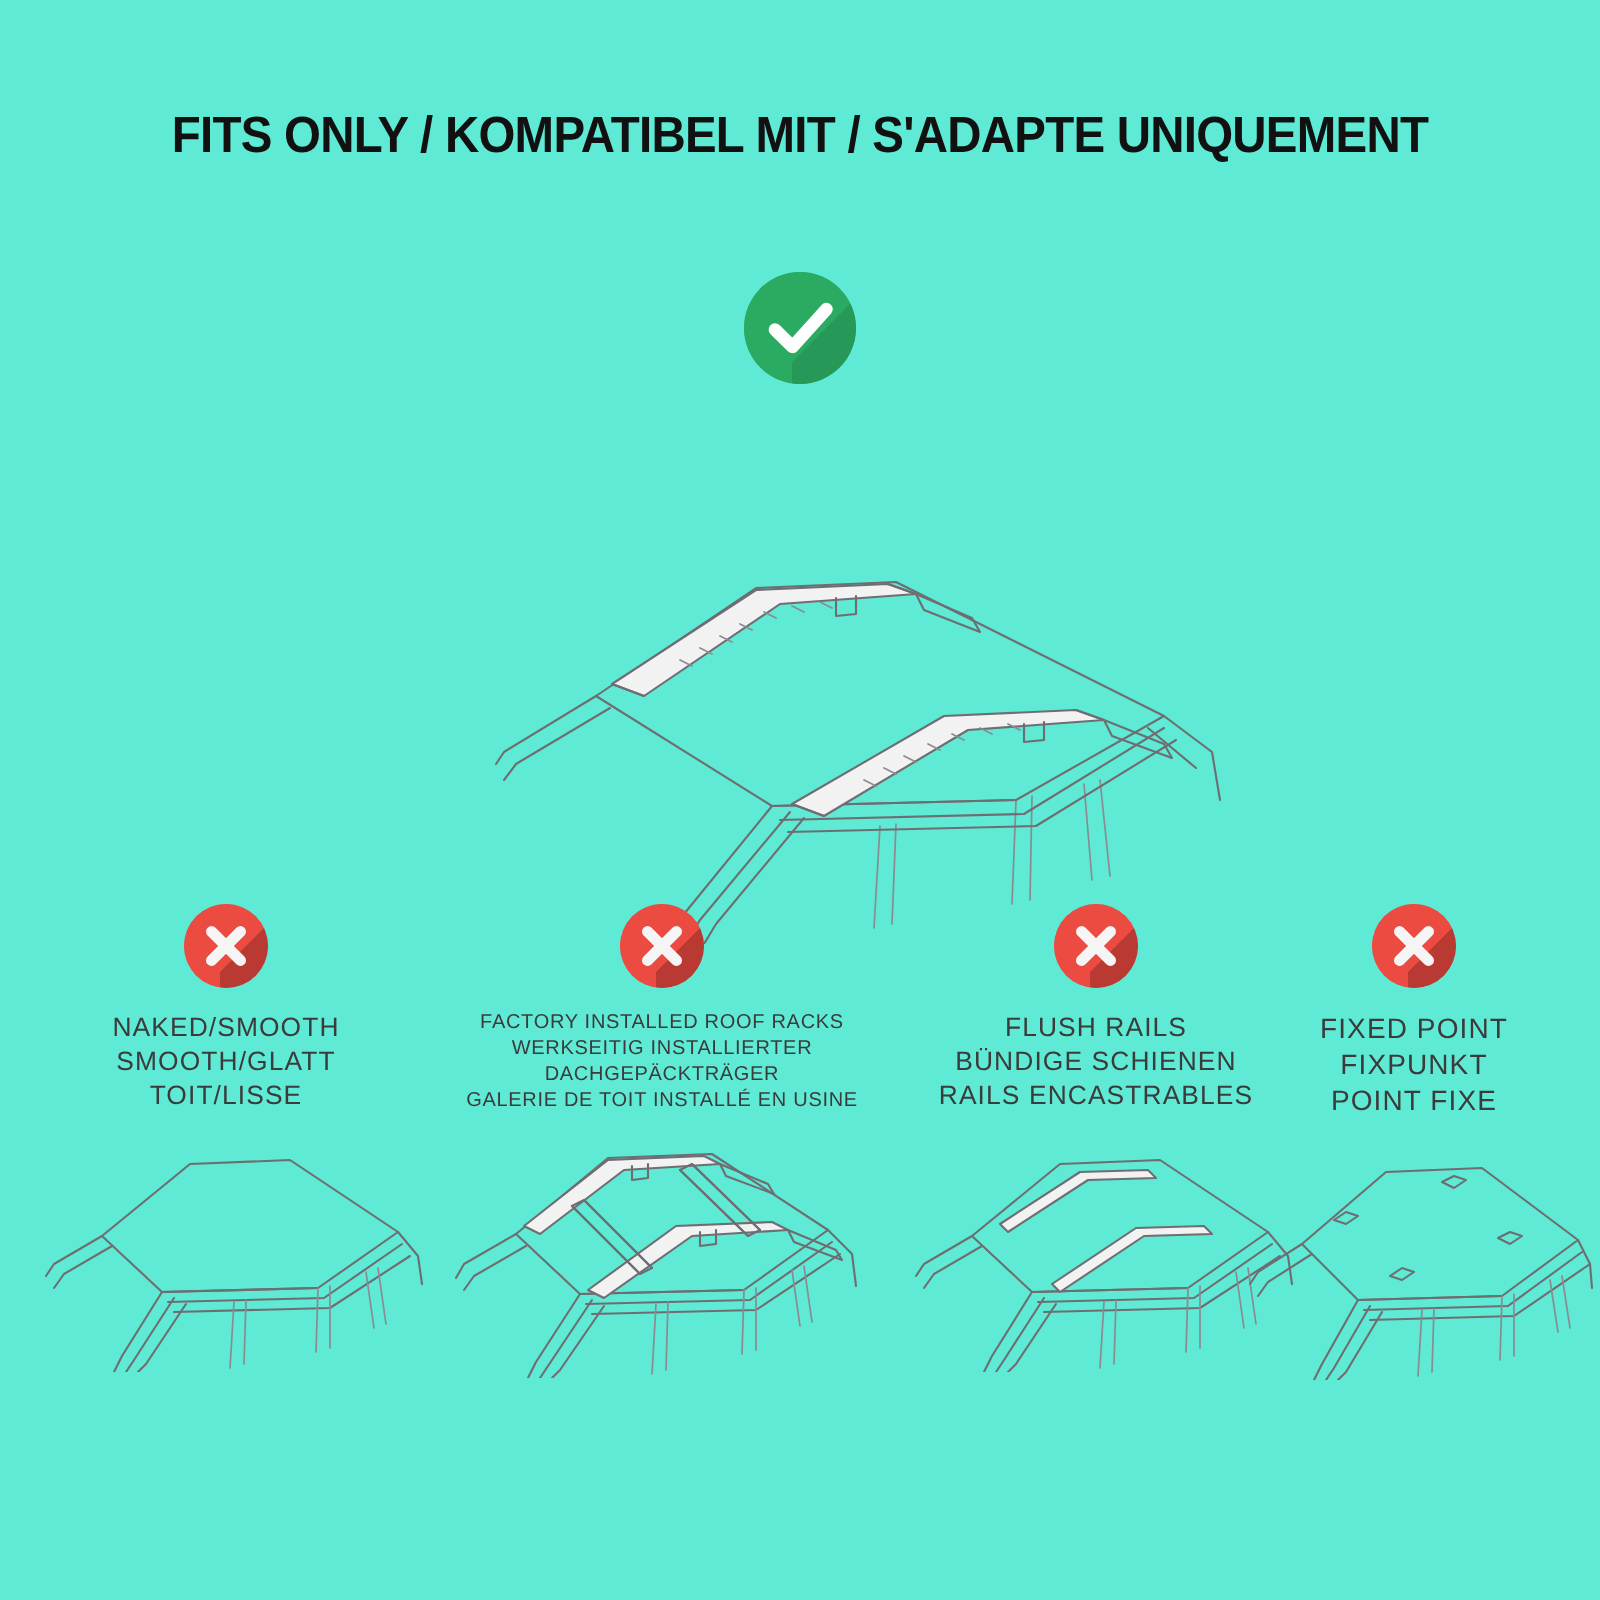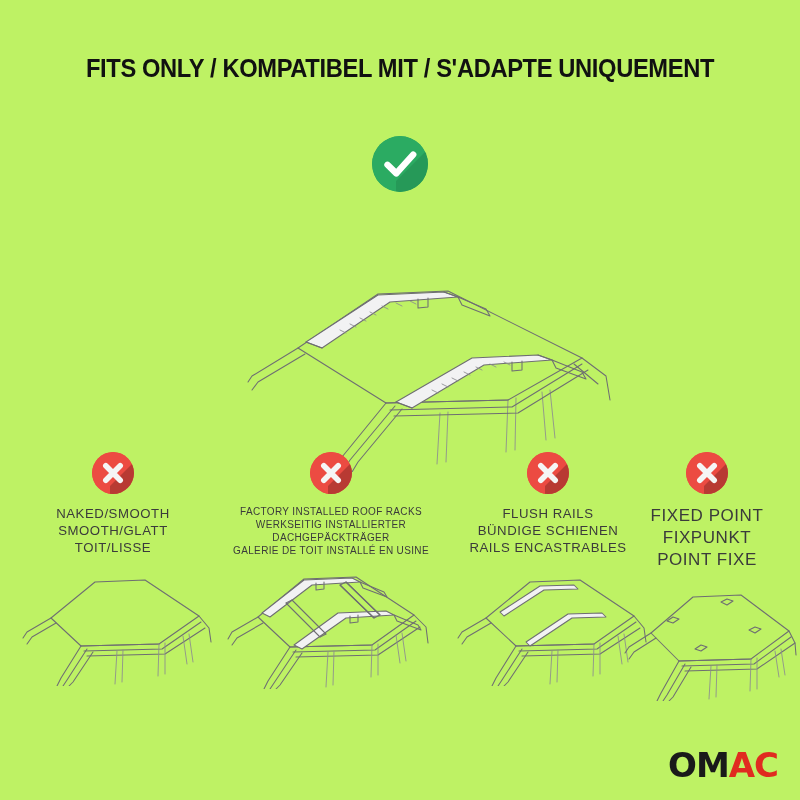--- a/index.html
+++ b/index.html
@@ -6,21 +6,21 @@
   * { box-sizing: border-box; margin: 0; padding: 0; }
   html, body {
     width: 800px; height: 800px;
     background: #ffffff;
     font-family: "Liberation Sans", sans-serif;
     overflow: hidden;
   }
   #page {
     position: relative;
     width: 800px; height: 800px;
-    background: #bef264;
+    background: #5eead4;
   }
 
   
   .header-title {
     position: absolute;
     top: 54px; left: 0; width: 800px;
     text-align: center;
     font-size: 25.5px;
     font-weight: bold;
     letter-spacing: -0.4px;
@@ -76,21 +76,21 @@
     margin-top: 11px;
     text-align: center;
     color: #3b3b3b;
     line-height: 1.30;
     letter-spacing: 0.55px;
     font-size: 13.2px;
     font-weight: normal;
   }
   .col-1 .no-labels { font-size: 10px; letter-spacing: 0.35px; }
   .col-2 .no-labels { font-size: 13.2px; }
-  .col-3 .no-labels { font-size: 17px; }
+  .col-3 .no-labels { font-size: 14px; }
 
   .mini-illustration { margin-top: 8px; }
   .col-0 .mini-illustration { margin-top: 10px; }
   .col-1 .mini-illustration { margin-top: 2px; }
   .col-2 .mini-illustration { margin-top: 10px; }
   .col-3 .mini-illustration { margin-top: 10px; }
 
   
   .logo {
     position: absolute;
@@ -351,17 +351,14 @@
 
           <path class="line" d="M50 40 L56 36 L62 38 L56 42 Z" fill="#f2f2f3"></path>
           <path class="line" d="M104 21 L110 18 L116 20 L110 24 Z" fill="#f2f2f3"></path>
           <path class="line" d="M78 68 L84 64 L90 66 L84 70 Z" fill="#f2f2f3"></path>
           <path class="line" d="M132 49 L138 46 L144 48 L138 52 Z" fill="#f2f2f3"></path>
         </svg>
       </div>
     </div>
   </div>
 
-  <div class="logo">
-    <span class="om">OM</span><span class="ac">AC</span>
-  </div>
 
 </div>
 
 </body></html>

